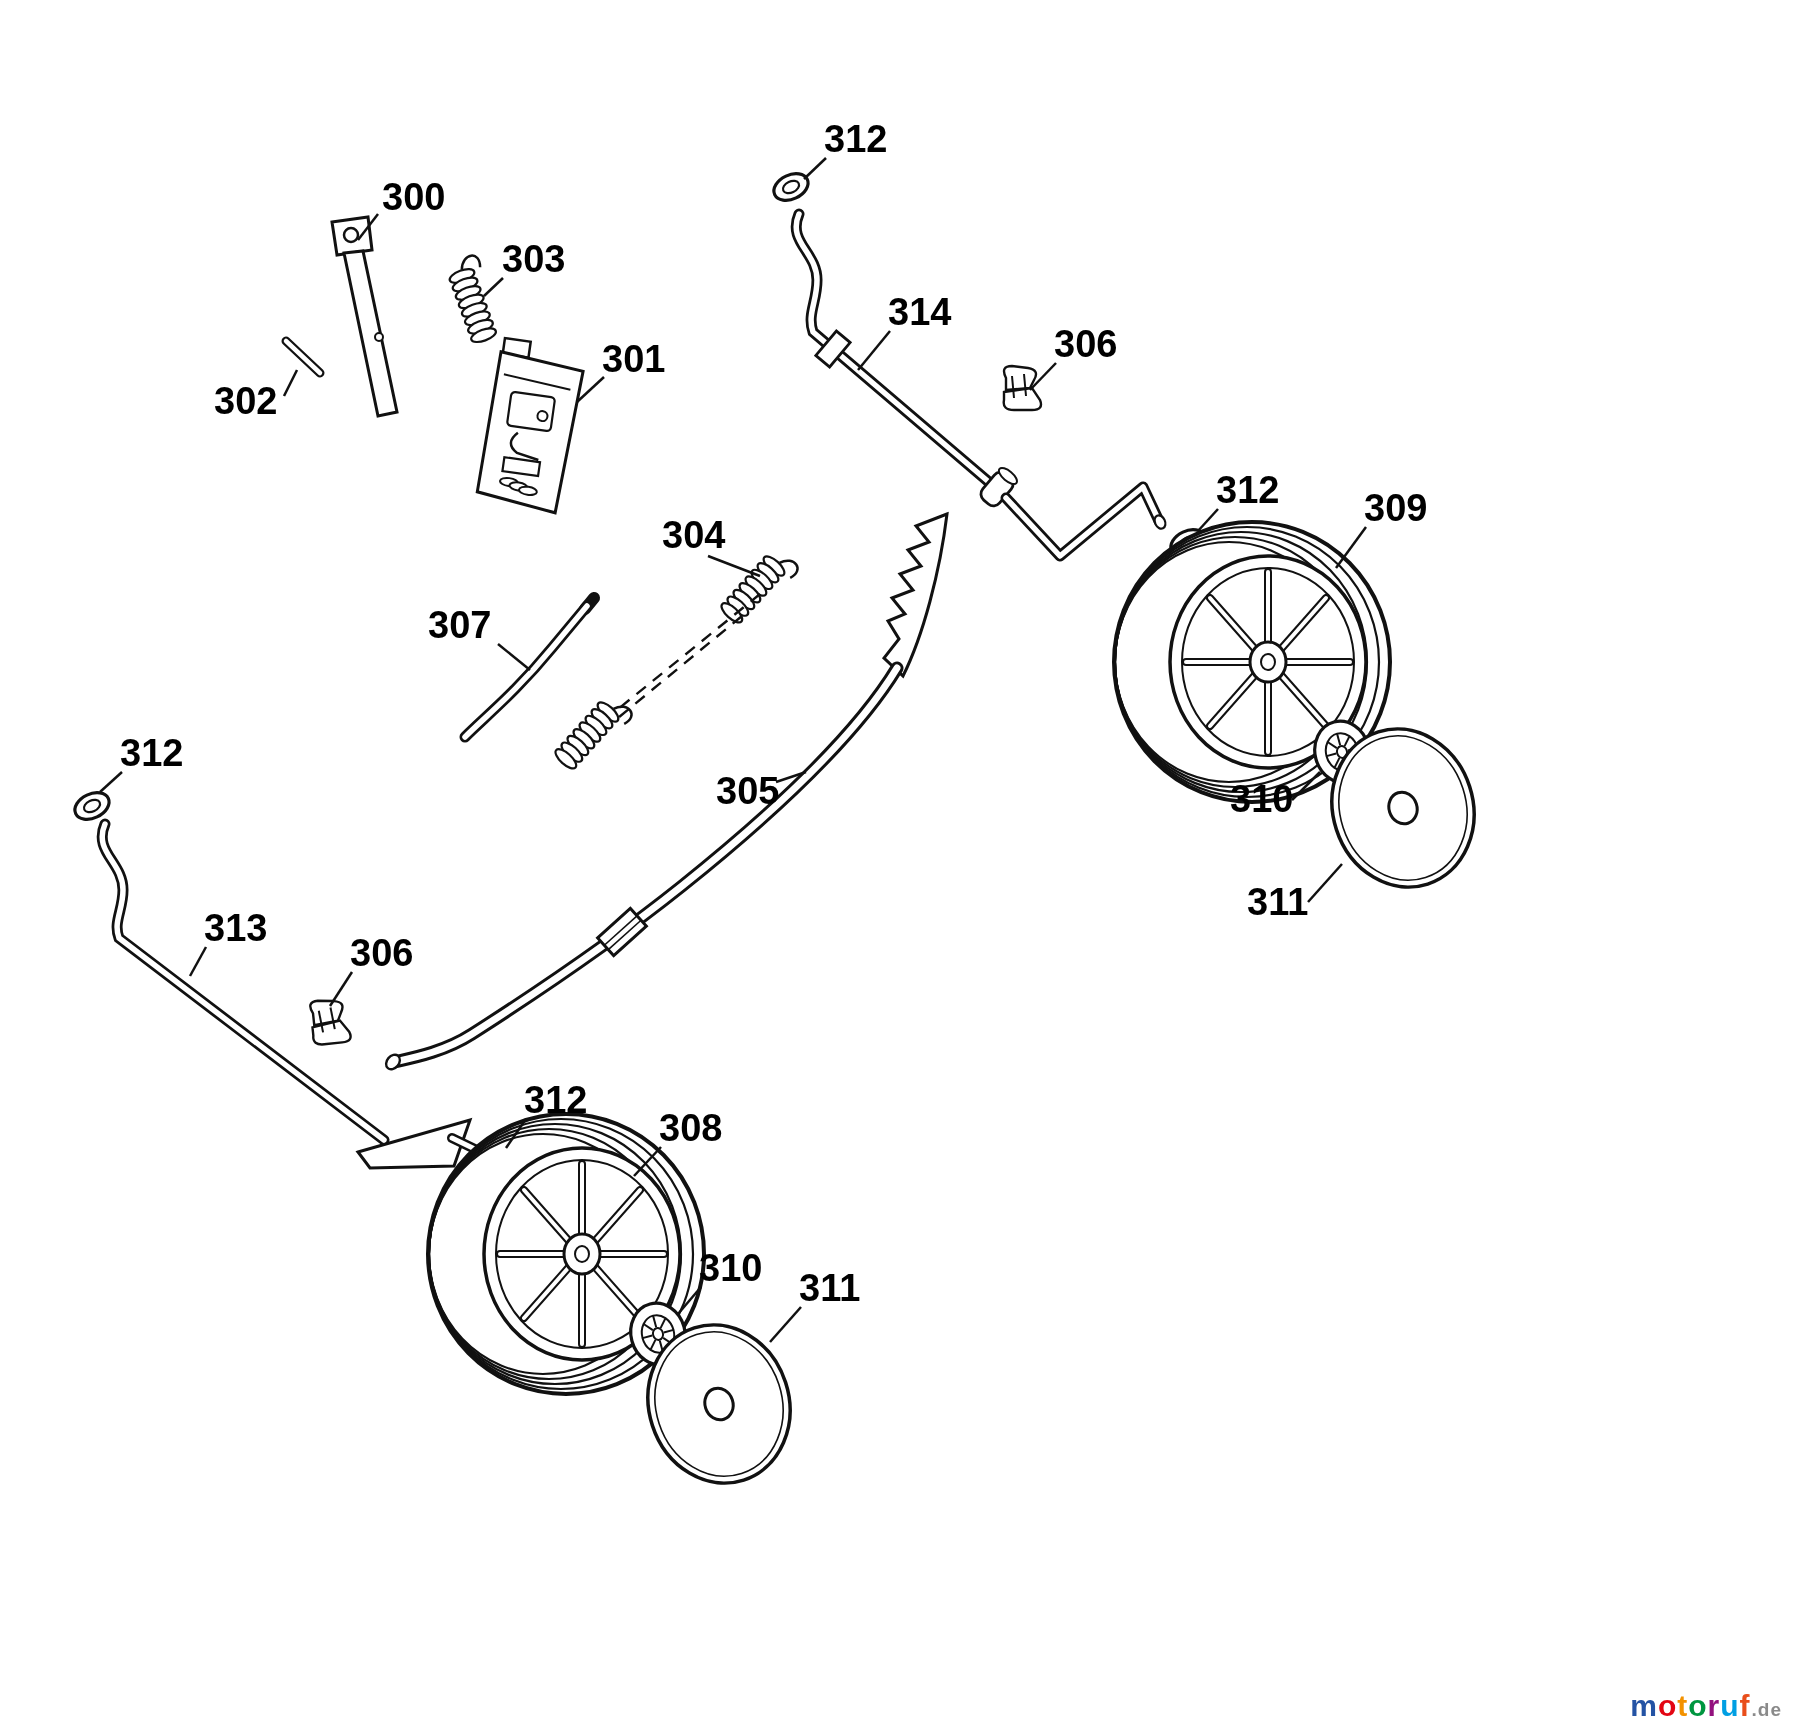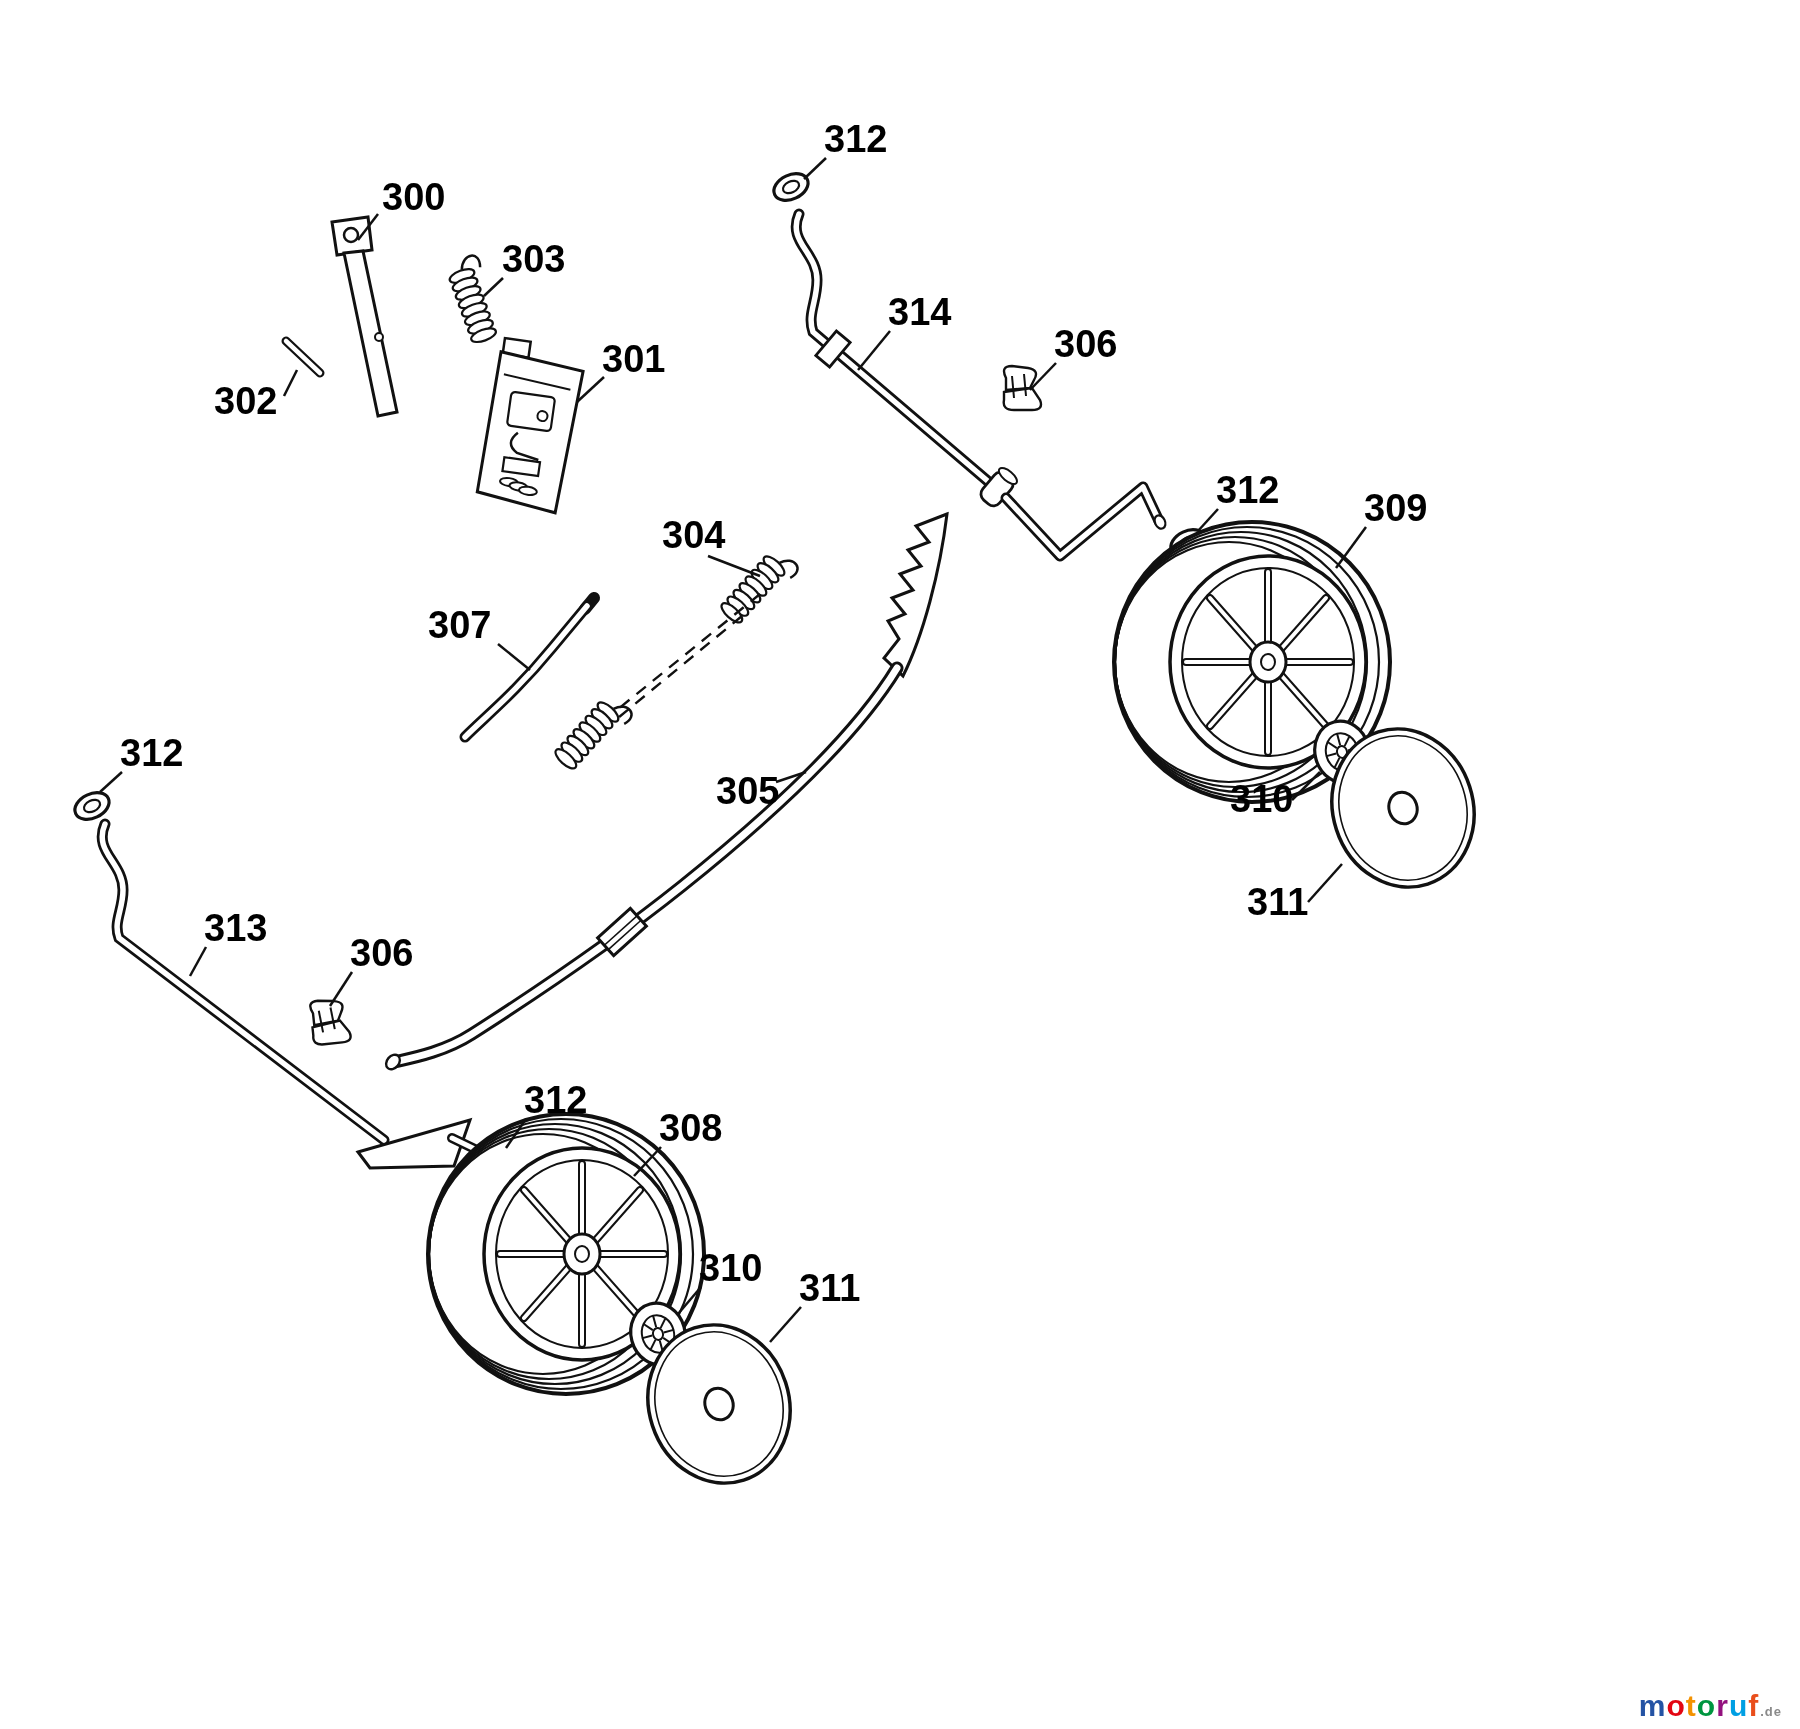--- a/index.html
+++ b/index.html
@@ -1,21 +1,21 @@
 <!DOCTYPE html>
 <html><head>
 <meta charset="utf-8">
 <style>
   html,body{margin:0;padding:0;background:#fff;}
   .page{position:relative;width:1800px;height:1729px;background:#fff;overflow:hidden;
         font-family:"Liberation Sans",sans-serif;}
   svg text{font-family:"Liberation Sans",sans-serif;font-weight:bold;font-size:38px;fill:#000;}
   .watermark{position:absolute;right:18px;bottom:8px;font-weight:bold;font-size:30px;
              letter-spacing:1px;line-height:1;}
-  .watermark .wm-suffix{font-size:13px;font-weight:bold;margin-left:1px;}
+  .watermark .wm-suffix{font-size:19px;font-weight:bold;margin-left:1px;}
 </style>
 </head>
 <body>
 
 <div class="page">
 <svg width="1800" height="1729" viewBox="0 0 1800 1729" xmlns="http://www.w3.org/2000/svg">
 
   <defs>
 
     <g id="wheel">

